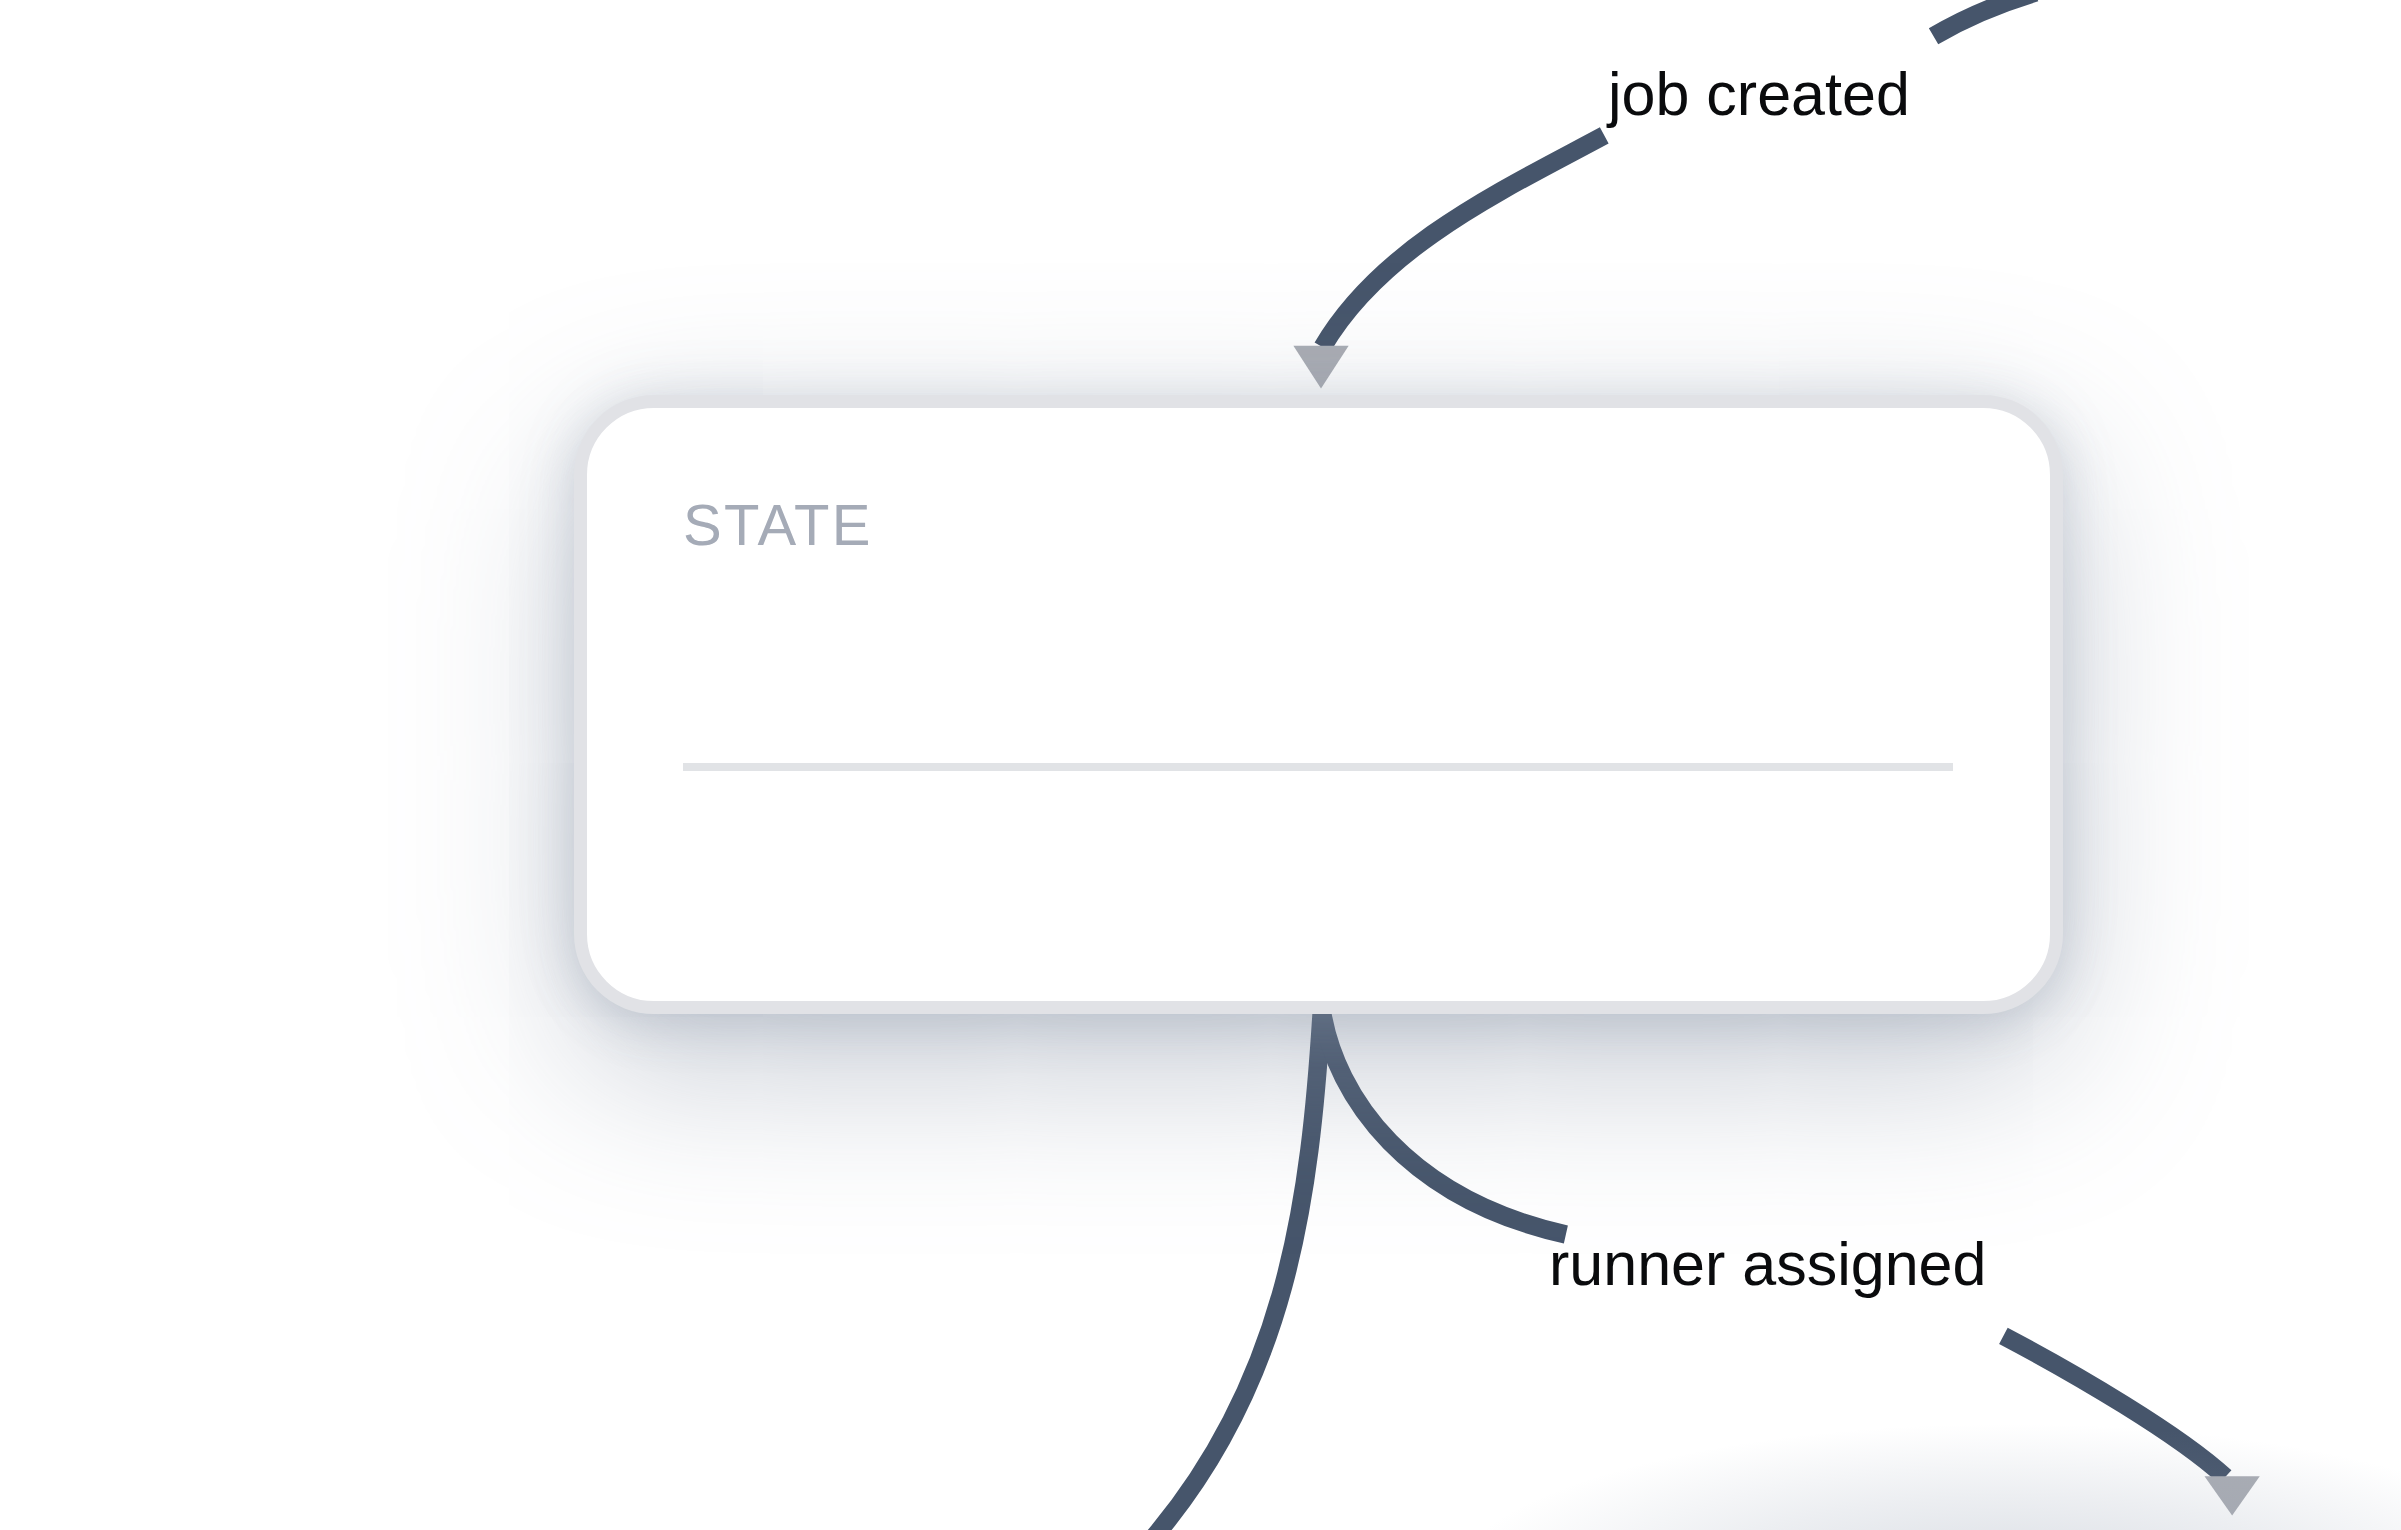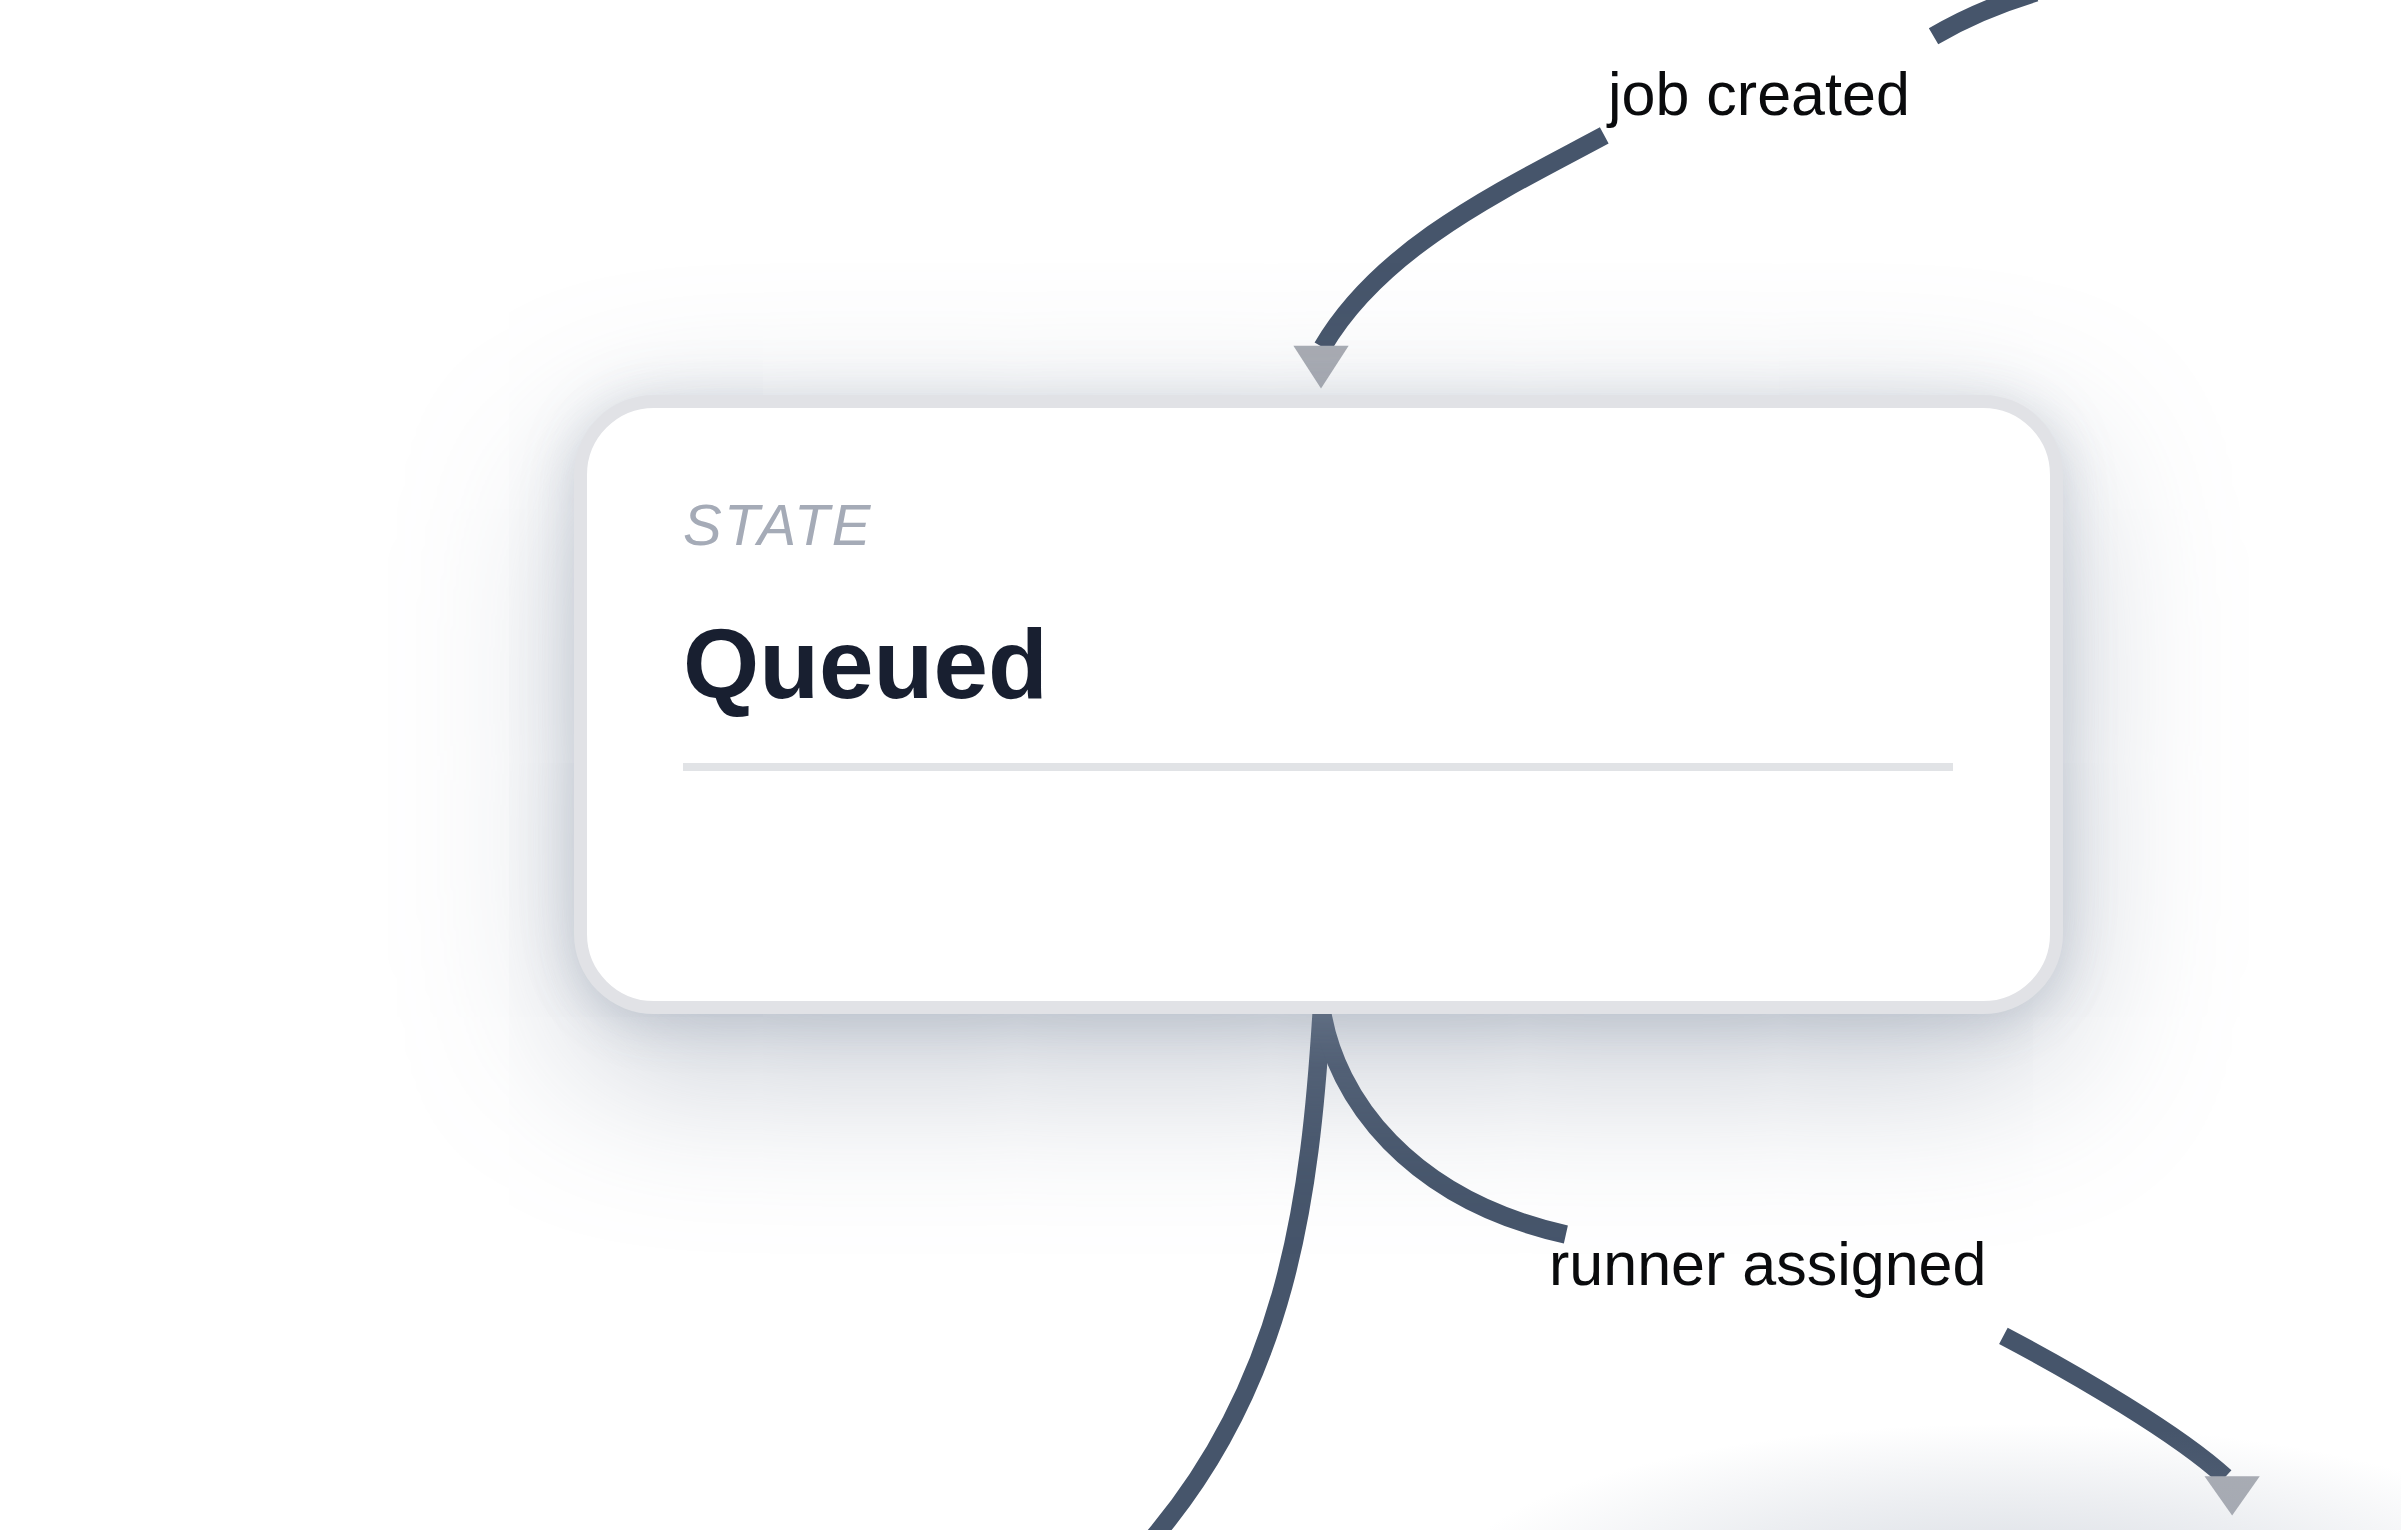--- a/index.html
+++ b/index.html
@@ -46,21 +46,20 @@
       0 54px 169px rgba(128,140,160,0.45),
       0 12.3px 46px rgba(128,140,160,0.22),
       0 0 61px rgba(128,140,160,0.14);
   }
   .state-kicker{
     position:absolute;left:96px;top:88px;
     font-size:58px;line-height:1;
     letter-spacing:2.3px;
     color:var(--kicker-color);
     white-space:nowrap;
-    font-style:italic;
   }
   .state-title{
     position:absolute;left:96px;top:207px;
     font-size:98px;line-height:1;
     font-weight:bold;
     color:var(--title-color);
     white-space:nowrap;
   }
   .state-divider{
     position:absolute;left:96px;top:355px;
@@ -107,18 +106,17 @@
   </svg>
 
   <div class="next-node-glow"></div>
 
   <div class="edge-label label-job-created">job created</div>
 
   <div class="edge-label label-runner-assigned">runner assigned</div>
 
   <div class="state-card">
     <div class="state-kicker">STATE</div>
-    <div class="state-title">Queued</div>
     <div class="state-divider"></div>
   </div>
 
 </div>
 
 
 </body></html>

